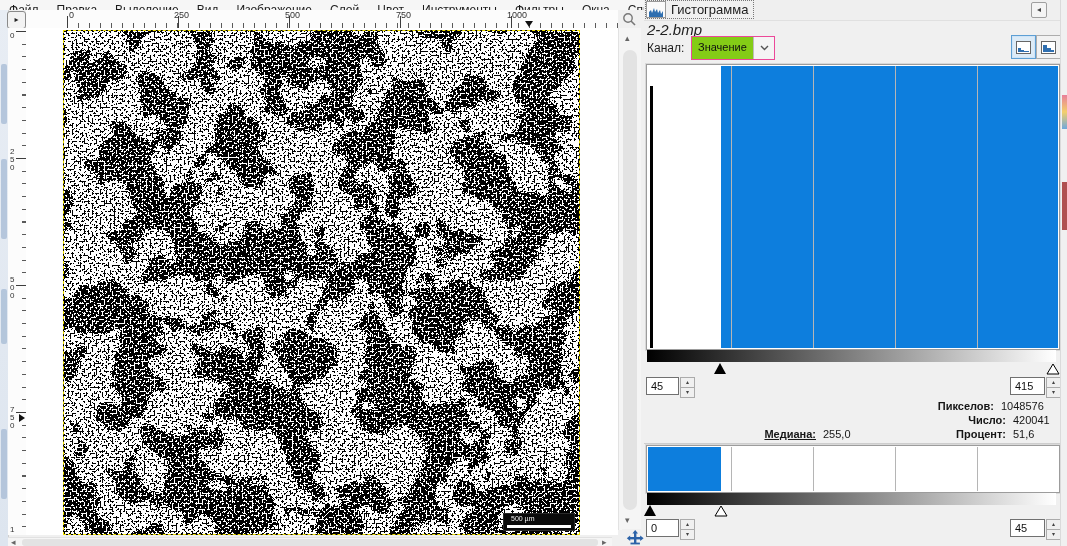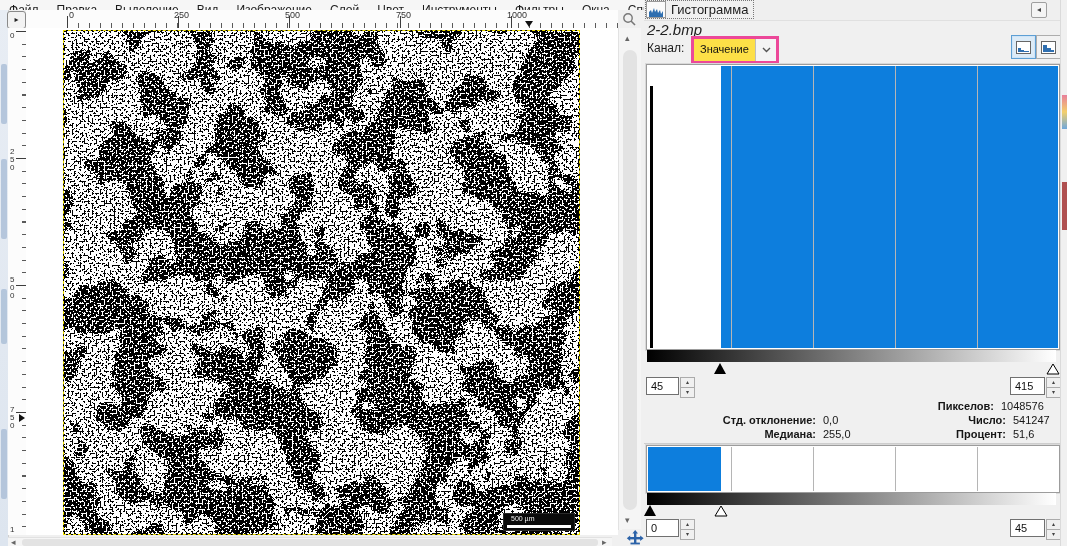--- a/index.html
+++ b/index.html
@@ -42,21 +42,21 @@
   .nav-btn{left:622px;top:529px;width:25px;height:17px;background:#f0f0f0;}
   
   .panel{left:644px;top:0;width:416px;height:546px;background:#f0f0f0;}
   .tabrow{position:absolute;left:0;top:0;width:100%;height:20px;background:#efefef;border-bottom:1px solid #e0e0e0;}
   .tab{position:absolute;left:1px;top:0;height:19px;padding:0 6px 0 0;outline:1px dotted #777;outline-offset:-1px;background:#f0f0f0;display:flex;align-items:center;}
   .tab-iconbox{width:18px;height:15px;border:1px solid #9a9a9a;background:#fafafa;margin:0 5px 0 1px;display:flex;align-items:flex-end;justify-content:center;}
   .tab-label{font-size:13px;color:#1b1b1b;}
   .collapse-btn{position:absolute;right:13px;top:2px;width:14px;height:14px;border:1px solid #9f9f9f;border-radius:2px;background:#f4f4f4;font-size:8px;line-height:13px;text-align:center;color:#444;}
   .file-label{position:absolute;left:3px;top:21px;font-style:italic;font-size:15px;color:#222;}
   .channel-label{position:absolute;left:3px;top:41px;font-size:12px;color:#1b1b1b;}
-  .combo{position:absolute;left:47px;top:36px;width:82px;height:22px;background:#fde047;border:3px solid #ec4899;}
+  .combo{position:absolute;left:47px;top:36px;width:82px;height:22px;background:#84cc16;border:1px solid #ec4899;}
   .combo-val{position:absolute;left:6px;top:4px;font-size:11px;color:#111;}
   .combo-arrow{position:absolute;right:0;top:0;width:20px;height:100%;background:#f4f4f4;border-left:1px solid #bdbdbd;display:flex;align-items:center;justify-content:center;}
   .histo-btn{position:absolute;top:35px;width:23px;height:22px;border:1px solid #adadad;background:#f2f2f2;display:flex;align-items:center;justify-content:center;}
   .histo-btn.sel{background:#dcebf7;border-color:#5d9fd4;box-shadow:0 0 0 1px #cfe4f7 inset;}
   .histframe{position:absolute;left:2px;width:412px;background:#fff;border:1px solid #9c9c9c;box-shadow:0 0 0 1px #d9d9d9;}
   .hf-inner{position:absolute;inset:1px;background:#fff;overflow:hidden;}
   .blue-block{position:absolute;top:0;bottom:0;background:#0d7edd;}
   .spike{position:absolute;left:2px;width:3px;bottom:0;background:#000;}
   .gline{position:absolute;top:0;bottom:0;width:1px;background:#b5b5b5;}
   .gradstrip{position:absolute;left:3px;width:409px;height:12px;background:linear-gradient(90deg,#000,#fff);}
@@ -233,24 +233,23 @@
       </div>
     </div>
     <div class="spin" style="left:366px;top:377px;width:50px;">
       <div class="spin-box" style="width:35px;">415</div>
       <div class="spin-btns" style="left:36px;">
         <div class="spin-btn" style="top:0;">▴</div>
         <div class="spin-btn" style="top:10px;">▾</div>
       </div>
     </div>
 
-    <div class="stat-row" style="left:4px;top:414px;"><span class="stat-lab" style="width:168px;">Стд. отклонение:</span><span class="stat-val">0,0</span></div>
-    <div class="stat-row" style="left:4px;top:428px;"><span class="stat-lab" style="width:168px;">Медиана:</span><span class="stat-val">255,0</span></div>
+    <div class="stat-row" style="left:4px;top:428px;"><span class="stat-lab" style="width:168px;text-decoration:underline;">Медиана:</span><span class="stat-val">255,0</span></div>
     <div class="stat-row" style="left:228px;top:400px;"><span class="stat-lab" style="width:122px;">Пикселов:</span><span class="stat-val">1048576</span></div>
-    <div class="stat-row" style="left:240px;top:414px;"><span class="stat-lab" style="width:122px;">Число:</span><span class="stat-val">541247</span></div>
+    <div class="stat-row" style="left:240px;top:414px;"><span class="stat-lab" style="width:122px;">Число:</span><span class="stat-val">420041</span></div>
     <div class="stat-row" style="left:240px;top:428px;"><span class="stat-lab" style="width:122px;">Процент:</span><span class="stat-val">51,6</span></div>
 
     <div class="divline" style="top:443px;"></div>
 
     <div class="histframe" style="top:445px;height:46px;">
       <div class="hf-inner">
         <div class="blue-block" style="left:0;width:73px;"></div>
         <div class="gline" style="left:83px;"></div>
         <div class="gline" style="left:165px;"></div>
         <div class="gline" style="left:247px;"></div>

